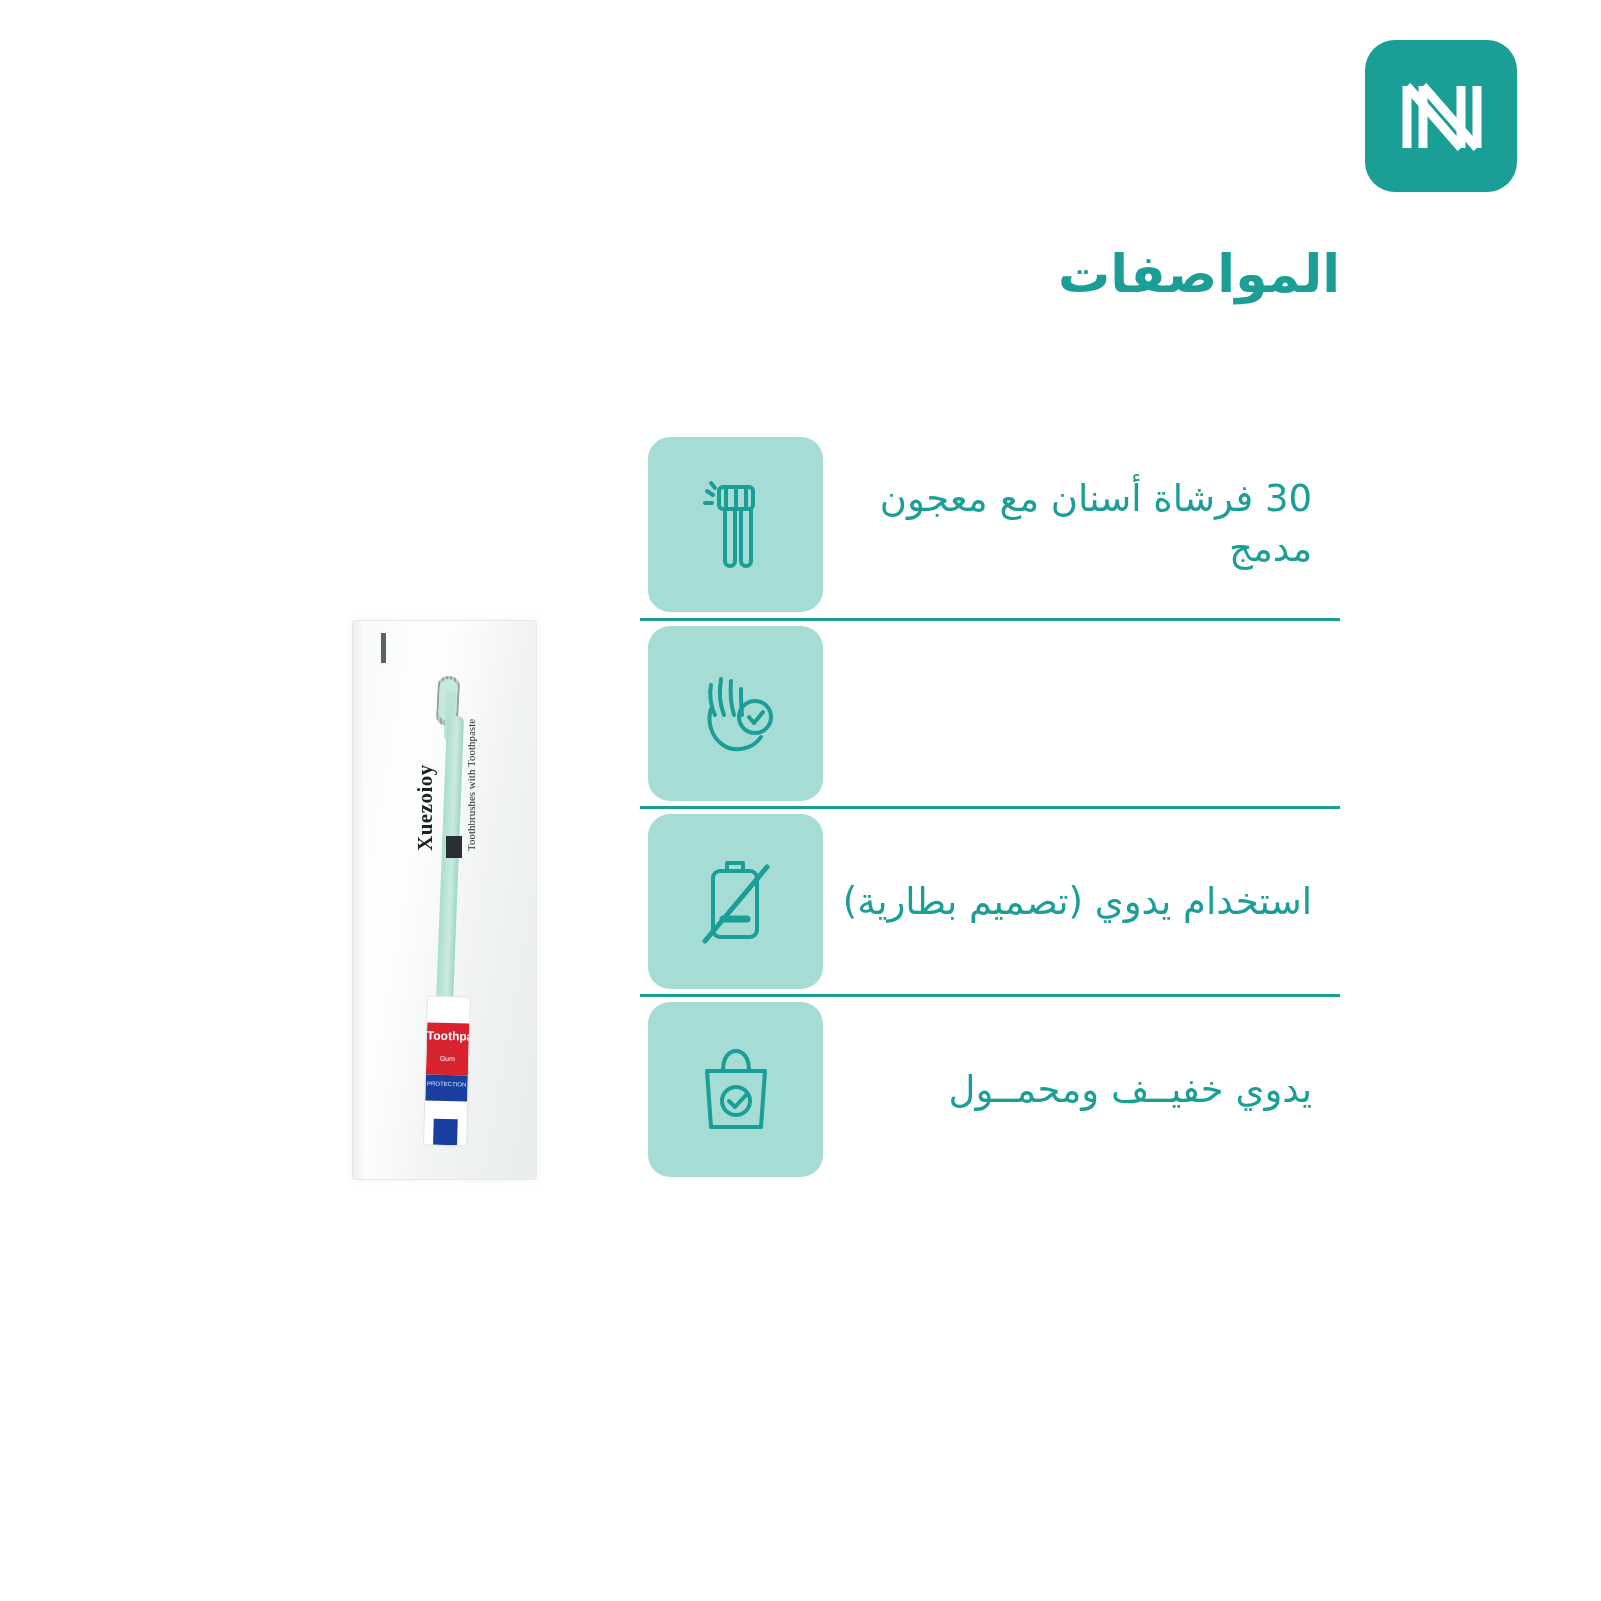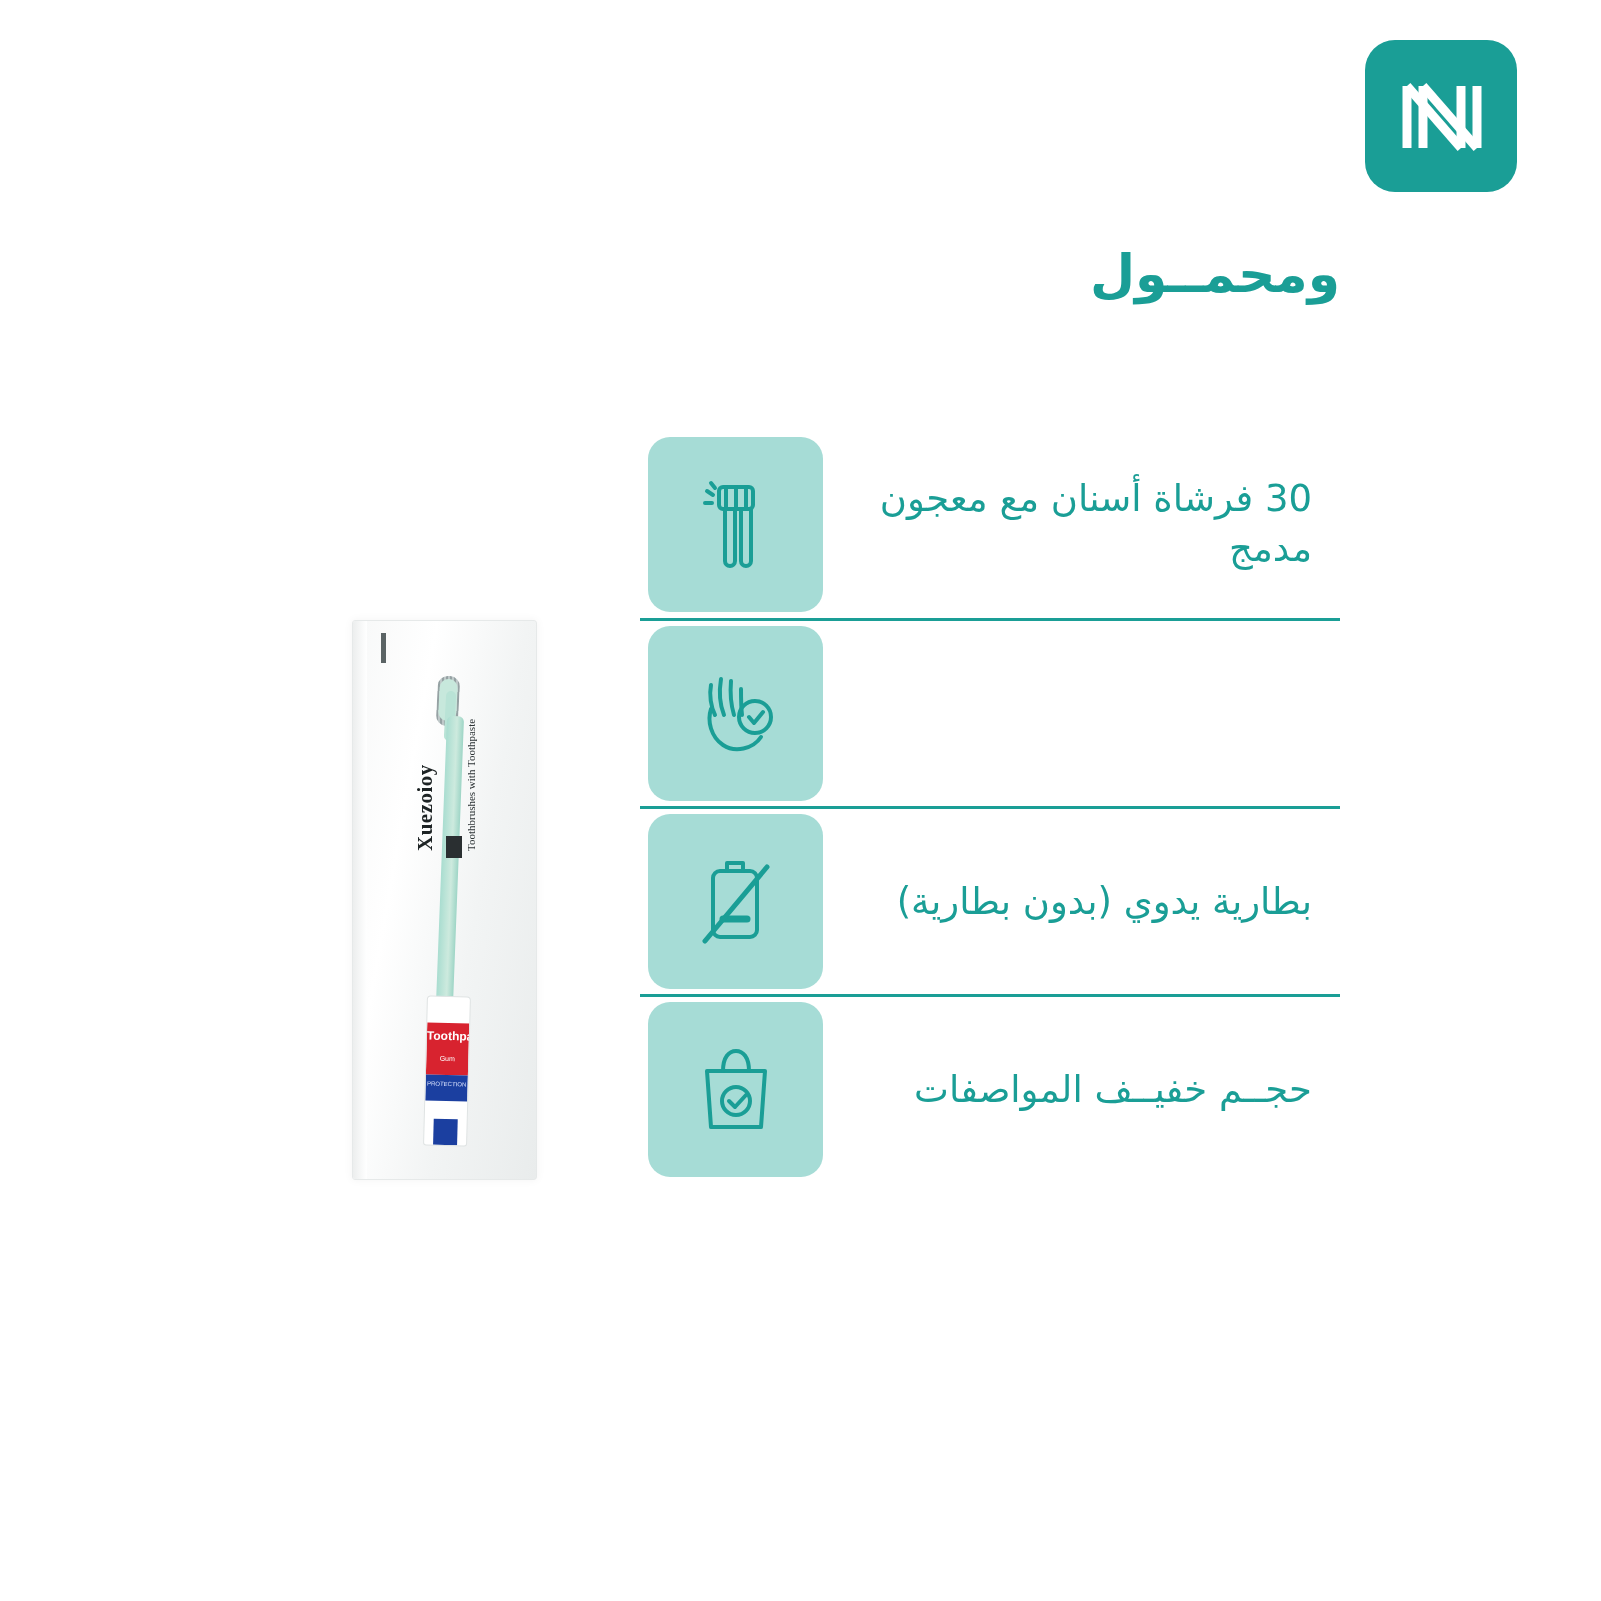--- a/index.html
+++ b/index.html
@@ -263,21 +263,21 @@
         <path d="M42 108 L42 46"></path>
         <path d="M58 108 L58 46"></path>
         <path d="M42 46 L96 108"></path>
         <path d="M58 46 L112 108"></path>
         <path d="M96 108 L96 46"></path>
         <path d="M112 108 L112 46"></path>
       </g>
     </svg>
   </div>
 
-  <div class="title">ومحمــول</div>
+  <div class="title">المواصفات</div>
 
   <div class="product">
     <div class="pouch">
       <div class="notch"></div>
       <div class="bristles"></div>
       <div class="brush-head"></div>
       <div class="brush-neck"></div>
       <div class="brush-handle"></div>
       <div class="label-block"></div>
       <div class="brand-text">Xuezoioy</div>
@@ -330,31 +330,31 @@
       <div class="icon-box">
         <svg width="110" height="110" viewBox="0 0 110 110">
           <g fill="none" stroke="#1a9e96" stroke-width="4" stroke-linecap="round" stroke-linejoin="round">
             <rect x="32" y="24" width="44" height="66" rx="7"></rect>
             <path d="M46 24 L46 16 L62 16 L62 24"></path>
             <path d="M42 72 L66 72" stroke-width="7"></path>
             <path d="M24 94 L86 20" stroke-width="5"></path>
           </g>
         </svg>
       </div>
-      <div class="spec-text">بطارية يدوي (بدون بطارية)</div>
+      <div class="spec-text">استخدام يدوي (تصميم بطارية)</div>
     </div>
 
     <div class="spec-row">
       <div class="icon-box">
         <svg width="110" height="110" viewBox="0 0 110 110">
           <g fill="none" stroke="#1a9e96" stroke-width="4" stroke-linecap="round" stroke-linejoin="round">
             <path d="M26 36 L84 36 L80 92 L30 92 Z"></path>
             <path d="M42 36 C42 22 48 16 55 16 C62 16 68 22 68 36"></path>
             <circle cx="55" cy="66" r="14"></circle>
             <path d="M48 66 l6 6 l11 -12"></path>
           </g>
         </svg>
       </div>
-      <div class="spec-text">حجــم خفيــف المواصفات</div>
+      <div class="spec-text">يدوي خفيــف ومحمــول</div>
     </div>
 
   </div>
 </div>
 
 </body></html>

